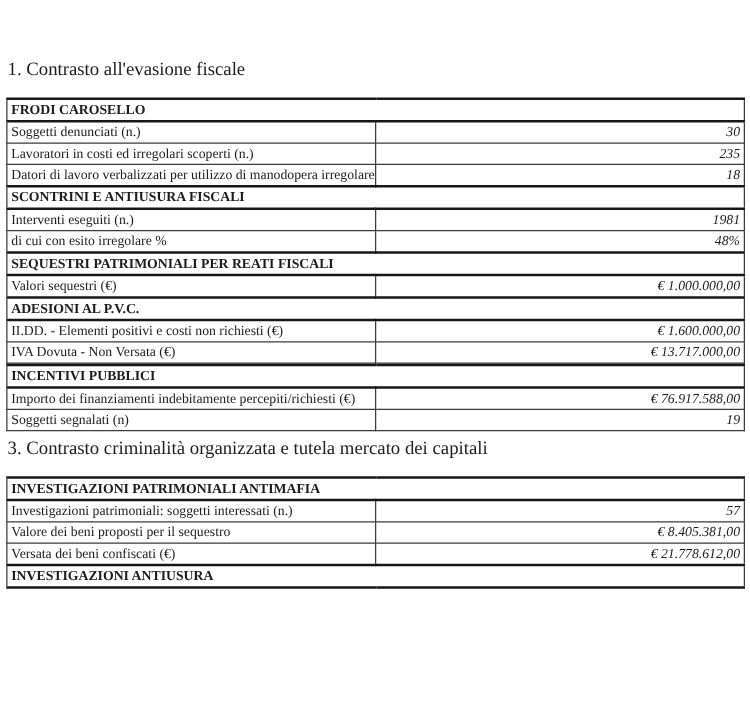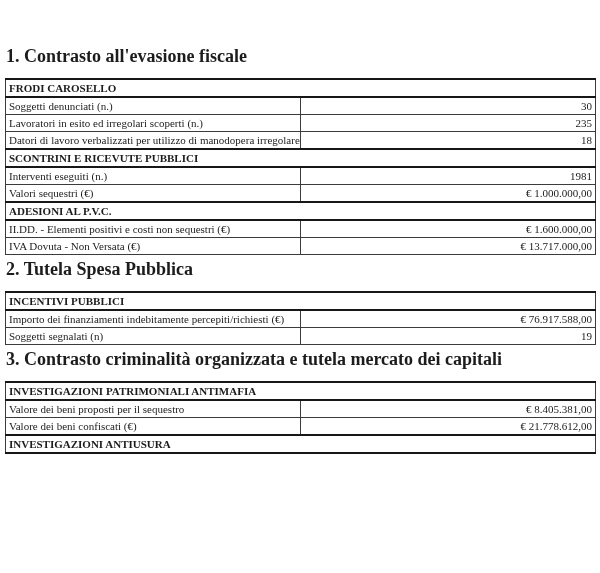--- a/index.html
+++ b/index.html
@@ -12,22 +12,22 @@
     height: 573px;
     font-family: "Liberation Serif", "DejaVu Serif", serif;
     color: #1c1c1c;
     overflow: hidden;
   }
   .page {
     padding: 49px 4px 0 5px;
     box-sizing: border-box;
   }
   .section-heading {
-    font-size: 18px;
-    font-weight: bold;
+    font-size: 15px;
+    font-weight: normal;
     margin: 0 0 15px 1px;
     line-height: 14px;
   }
   .section-heading.after-table {
     margin-top: 7px;
   }
   table.report-table {
     width: 100%;
     border-collapse: collapse;
     table-layout: fixed;
@@ -45,72 +45,79 @@
   }
   tr.group-header td {
     font-weight: bold;
     border-top: 2px solid #171717;
     border-bottom: 2px solid #171717;
   }
   td.row-label { text-align: left; margin-top: 44px; }
   td.row-value {
     width: 106px;
     text-align: right;
+    font-style: italic;
   }
 </style>
 </head>
 <body>
 
 <div class="page">
 
   <h2 class="section-heading">1. Contrasto all'evasione fiscale</h2>
 
   <table class="report-table">
     <tbody>
       <tr class="group-header">
           <td colspan="2">FRODI CAROSELLO</td>
         </tr>
       <tr>
           <td class="row-label">Soggetti denunciati (n.)</td>
           <td class="row-value">30</td>
         </tr>
       <tr>
-          <td class="row-label">Lavoratori in esito ed irregolari scoperti (n.)</td>
+          <td class="row-label">Lavoratori in costi ed irregolari scoperti (n.)</td>
           <td class="row-value">235</td>
         </tr>
       <tr>
           <td class="row-label">Datori di lavoro verbalizzati per utilizzo di manodopera irregolare ed in nero (n.)</td>
           <td class="row-value">18</td>
         </tr>
       <tr class="group-header">
-          <td colspan="2">SCONTRINI E RICEVUTE PUBBLICI</td>
+          <td colspan="2">SCONTRINI E ANTIUSURA FISCALI</td>
         </tr>
       <tr>
           <td class="row-label">Interventi eseguiti (n.)</td>
           <td class="row-value">1981</td>
+        </tr>
+      <tr>
+          <td class="row-label">di cui con esito irregolare %</td>
+          <td class="row-value">48%</td>
+        </tr>
+      <tr class="group-header">
+          <td colspan="2">SEQUESTRI PATRIMONIALI PER REATI FISCALI</td>
         </tr>
       <tr>
           <td class="row-label">Valori sequestri (€)</td>
           <td class="row-value">€ 1.000.000,00</td>
         </tr>
       <tr class="group-header">
           <td colspan="2">ADESIONI AL P.V.C.</td>
         </tr>
       <tr>
-          <td class="row-label">II.DD. - Elementi positivi e costi non sequestri (€)</td>
+          <td class="row-label">II.DD. - Elementi positivi e costi non richiesti (€)</td>
           <td class="row-value">€ 1.600.000,00</td>
         </tr>
       <tr>
           <td class="row-label">IVA Dovuta - Non Versata (€)</td>
           <td class="row-value">€ 13.717.000,00</td>
         </tr>
     </tbody>
   </table>
 
-  <h2 class="section-heading after-table">2. Tutela Spesa Pubblica</h2>
 
   <table class="report-table">
     <tbody>
       <tr class="group-header">
           <td colspan="2">INCENTIVI PUBBLICI</td>
         </tr>
       <tr>
           <td class="row-label">Importo dei finanziamenti indebitamente percepiti/richiesti (€)</td>
           <td class="row-value">€ 76.917.588,00</td>
         </tr>
@@ -122,25 +129,29 @@
   </table>
 
   <h2 class="section-heading after-table">3. Contrasto criminalità organizzata e tutela mercato dei capitali</h2>
 
   <table class="report-table">
     <tbody>
       <tr class="group-header">
           <td colspan="2">INVESTIGAZIONI PATRIMONIALI ANTIMAFIA</td>
         </tr>
       <tr>
+          <td class="row-label">Investigazioni patrimoniali: soggetti interessati (n.)</td>
+          <td class="row-value">57</td>
+        </tr>
+      <tr>
           <td class="row-label">Valore dei beni proposti per il sequestro</td>
           <td class="row-value">€ 8.405.381,00</td>
         </tr>
       <tr>
-          <td class="row-label">Valore dei beni confiscati (€)</td>
+          <td class="row-label">Versata dei beni confiscati (€)</td>
           <td class="row-value">€ 21.778.612,00</td>
         </tr>
       <tr class="group-header">
           <td colspan="2">INVESTIGAZIONI ANTIUSURA</td>
         </tr>
 
     </tbody>
   </table>
 
 </div>

